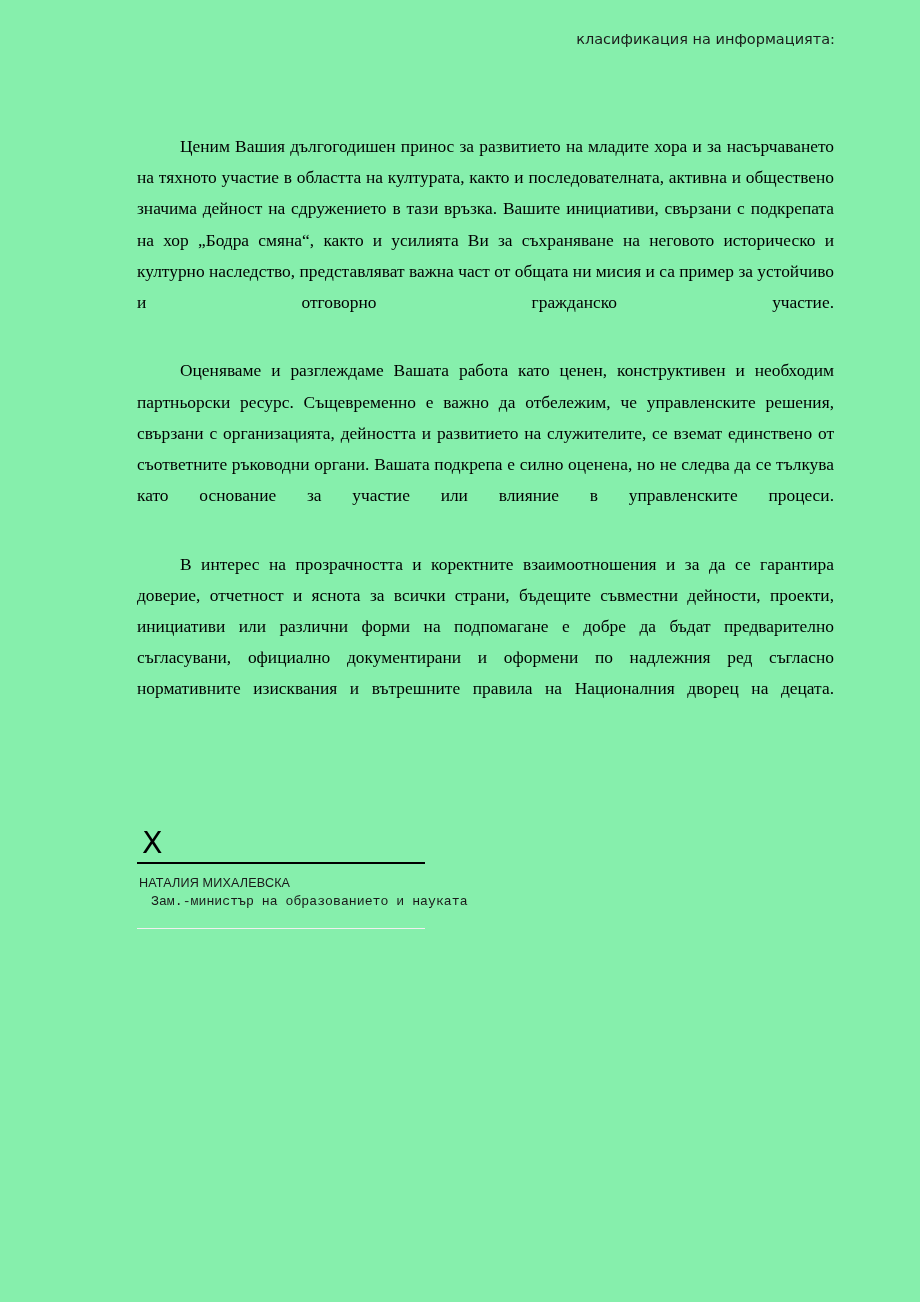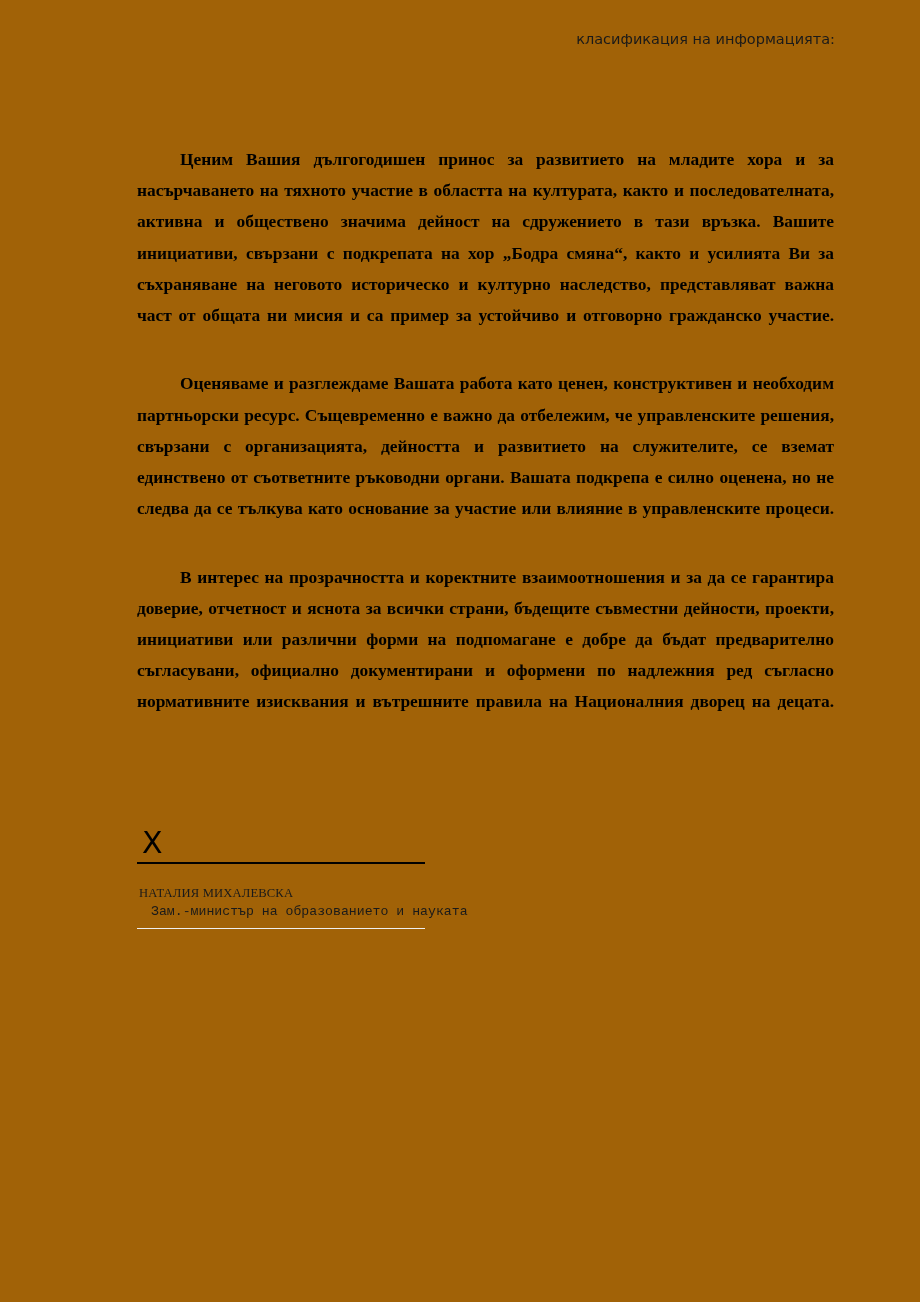--- a/index.html
+++ b/index.html
@@ -5,21 +5,21 @@
   html, body {
     margin: 0;
     padding: 0;
     background: #ffffff;
   }
 
   .page {
     position: relative;
     width: 920px;
     height: 1302px;
-    background: #a16207;
+    background: #86efac;
     overflow: hidden;
     box-sizing: border-box;
   }
 
   
   .class-header {
     position: absolute;
     top: 30px;
     right: 85px;
     text-align: right;
@@ -29,24 +29,23 @@
     color: #1a1a1a;
     white-space: nowrap;
   }
   .class-header div {
     display: block;
   }
 
   
   .body-block {
     position: absolute;
-    top: 144px;
+    top: 131px;
     left: 137px;
     width: 697px;
-    font-weight: bold;
   }
 
   .para {
     font-family: "Liberation Serif", "DejaVu Serif", serif;
     font-size: 17.4px;
     line-height: 31.2px;
     color: #000000;
     text-align: justify;
     text-justify: inter-word;
     text-indent: 43px;
@@ -79,25 +78,25 @@
     padding-left: 5px;
     box-sizing: border-box;
   }
   .sig-rule {
     width: 288px;
     height: 2px;
     background: #000000;
     margin: 0;
   }
   .sig-name {
-    font-family: Liberation Serif, serif;
+    font-family: Liberation Sans, sans-serif;
     font-size: 12.6px;
     line-height: 18px;
     color: #1a1a1a;
-    padding-top: 20px;
+    padding-top: 10px;
     padding-left: 2px;
     letter-spacing: 0.15px;
     white-space: nowrap;
   }
   .sig-title {
     font-family: Liberation Mono, monospace;
     font-size: 13.2px;
     line-height: 19px;
     color: #1a1a1a;
     padding-left: 2px;

